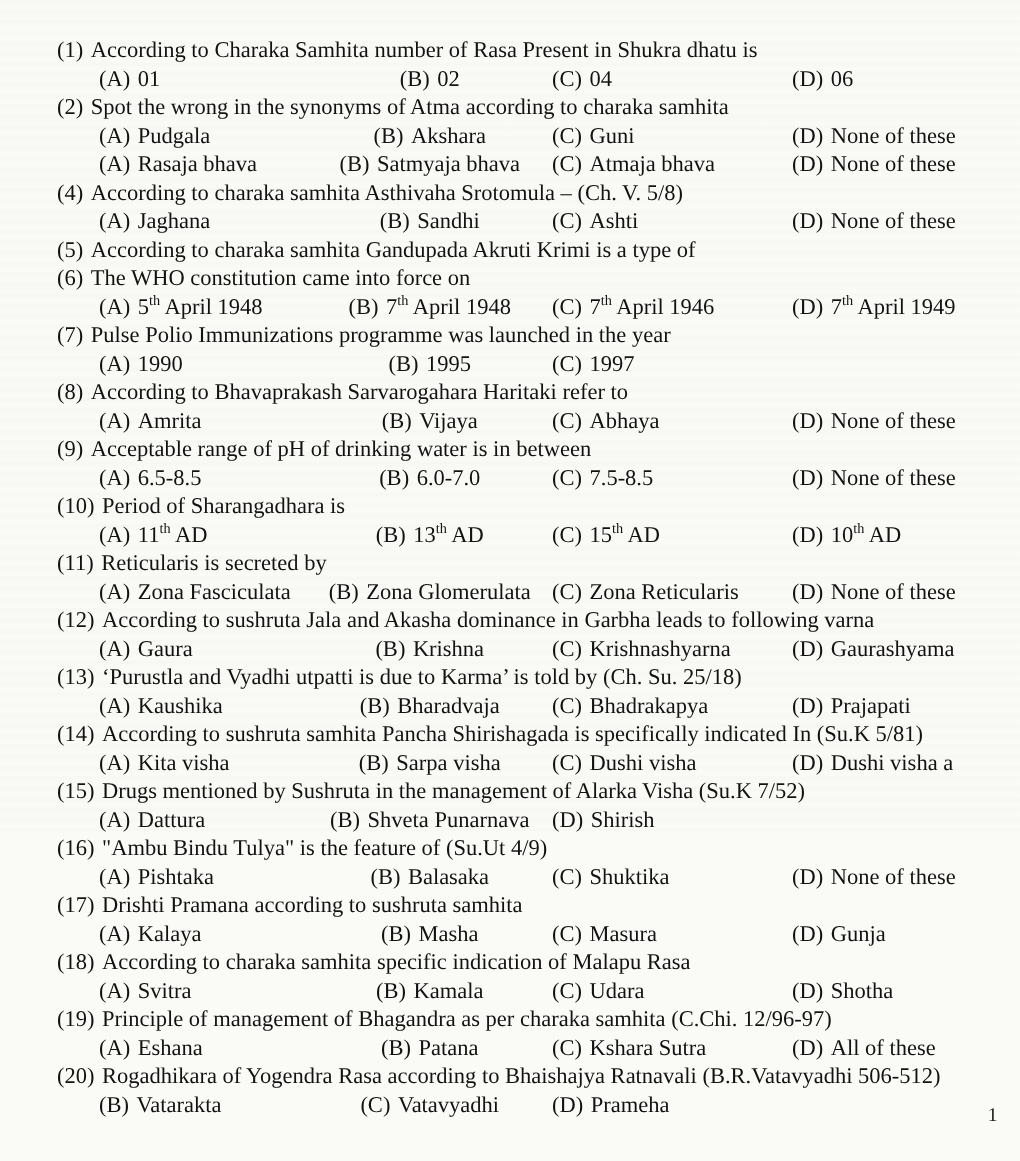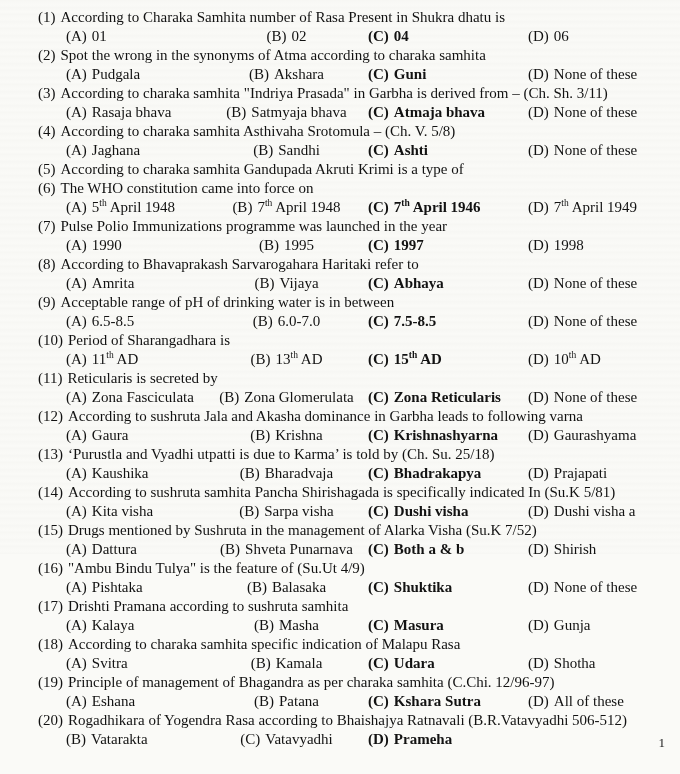--- a/index.html
+++ b/index.html
@@ -13,21 +13,21 @@
   body {
     font-family: "Liberation Serif", "DejaVu Serif", serif;
     color: #121212;
     font-size: 15px;
   }
   .page {
     position: relative;
     width: 680px;
     height: 554px;
     box-sizing: border-box;
-    padding-top: 8px;
+    padding-top: 25px;
     background:
       repeating-linear-gradient(0deg, rgba(180,180,175,0.05) 0px, rgba(255,255,255,0) 3px, rgba(200,200,195,0.05) 7px),
       #fafaf7;
   }
   .q-block { }
   .q-line {
     padding-left: 38px;
     line-height: 19px;
     height: 19px;
     white-space: nowrap;
@@ -41,21 +41,21 @@
     white-space: nowrap;
   }
   .opt-cell {
     flex: 0 0 auto;
     box-sizing: border-box;
     white-space: nowrap;
     overflow: visible;
   }
   .opt-cell:nth-child(1) { width: 139px; }
   .opt-cell:nth-child(2) { width: 163px; text-align: center; }
-  .opt-cell:nth-child(3) { width: 160px; font-weight: bold; }
+  .opt-cell:nth-child(3) { width: 160px; }
   .opt-cell:nth-child(4) { flex: 1 1 auto; }
   .opt-letter { margin-right: 5px; }
   sup {
     font-size: 9.5px;
     line-height: 0;
     vertical-align: super;
   }
   .page-number {
     position: absolute;
     top: 735px;
@@ -83,21 +83,20 @@
     <div class="q-line"><span class="q-num">(2)</span><span class="q-text sup-th">Spot the wrong in the synonyms of Atma according to charaka samhita</span></div>
     <div class="opt-row">
       <span class="opt-cell"><span class="opt-letter">(A)</span><span class="opt-text sup-th">Pudgala</span></span>
       <span class="opt-cell"><span class="opt-letter">(B)</span><span class="opt-text sup-th">Akshara</span></span>
       <span class="opt-cell"><span class="opt-letter">(C)</span><span class="opt-text sup-th">Guni</span></span>
       <span class="opt-cell"><span class="opt-letter">(D)</span><span class="opt-text sup-th">None of these</span></span>
     </div>
   </div>
 
   <div class="q-block">
-    <div class="q-line"><span class="q-num">(3)</span><span class="q-text sup-th">According to charaka samhita "Indriya Prasada" in Garbha is derived from – (Ch. Sh. 3/11)</span></div>
     <div class="opt-row">
       <span class="opt-cell"><span class="opt-letter">(A)</span><span class="opt-text sup-th">Rasaja bhava</span></span>
       <span class="opt-cell"><span class="opt-letter">(B)</span><span class="opt-text sup-th">Satmyaja bhava</span></span>
       <span class="opt-cell"><span class="opt-letter">(C)</span><span class="opt-text sup-th">Atmaja bhava</span></span>
       <span class="opt-cell"><span class="opt-letter">(D)</span><span class="opt-text sup-th">None of these</span></span>
     </div>
   </div>
 
   <div class="q-block">
     <div class="q-line"><span class="q-num">(4)</span><span class="q-text sup-th">According to charaka samhita Asthivaha Srotomula –  (Ch. V. 5/8)</span></div>
@@ -122,21 +121,20 @@
       <span class="opt-cell"><span class="opt-letter">(D)</span><span class="opt-text sup-th">7<sup>th</sup> April 1949</span></span>
     </div>
   </div>
 
   <div class="q-block">
     <div class="q-line"><span class="q-num">(7)</span><span class="q-text sup-th">Pulse Polio Immunizations programme was launched in the year</span></div>
     <div class="opt-row">
       <span class="opt-cell"><span class="opt-letter">(A)</span><span class="opt-text sup-th">1990</span></span>
       <span class="opt-cell"><span class="opt-letter">(B)</span><span class="opt-text sup-th">1995</span></span>
       <span class="opt-cell"><span class="opt-letter">(C)</span><span class="opt-text sup-th">1997</span></span>
-      <span class="opt-cell"><span class="opt-letter">(D)</span><span class="opt-text sup-th">1998</span></span>
     </div>
   </div>
 
   <div class="q-block">
     <div class="q-line"><span class="q-num">(8)</span><span class="q-text sup-th">According to Bhavaprakash Sarvarogahara Haritaki refer to</span></div>
     <div class="opt-row">
       <span class="opt-cell"><span class="opt-letter">(A)</span><span class="opt-text sup-th">Amrita</span></span>
       <span class="opt-cell"><span class="opt-letter">(B)</span><span class="opt-text sup-th">Vijaya</span></span>
       <span class="opt-cell"><span class="opt-letter">(C)</span><span class="opt-text sup-th">Abhaya</span></span>
       <span class="opt-cell"><span class="opt-letter">(D)</span><span class="opt-text sup-th">None of these</span></span>
@@ -201,21 +199,20 @@
       <span class="opt-cell"><span class="opt-letter">(C)</span><span class="opt-text sup-th">Dushi visha</span></span>
       <span class="opt-cell"><span class="opt-letter">(D)</span><span class="opt-text sup-th">Dushi visha a</span></span>
     </div>
   </div>
 
   <div class="q-block">
     <div class="q-line"><span class="q-num">(15)</span><span class="q-text sup-th">Drugs mentioned by Sushruta in the management of Alarka Visha (Su.K 7/52)</span></div>
     <div class="opt-row">
       <span class="opt-cell"><span class="opt-letter">(A)</span><span class="opt-text sup-th">Dattura</span></span>
       <span class="opt-cell"><span class="opt-letter">(B)</span><span class="opt-text sup-th">Shveta Punarnava</span></span>
-      <span class="opt-cell"><span class="opt-letter">(C)</span><span class="opt-text sup-th">Both a &amp; b</span></span>
       <span class="opt-cell"><span class="opt-letter">(D)</span><span class="opt-text sup-th">Shirish</span></span>
     </div>
   </div>
 
   <div class="q-block">
     <div class="q-line"><span class="q-num">(16)</span><span class="q-text sup-th">"Ambu Bindu Tulya" is the feature of (Su.Ut 4/9)</span></div>
     <div class="opt-row">
       <span class="opt-cell"><span class="opt-letter">(A)</span><span class="opt-text sup-th">Pishtaka</span></span>
       <span class="opt-cell"><span class="opt-letter">(B)</span><span class="opt-text sup-th">Balasaka</span></span>
       <span class="opt-cell"><span class="opt-letter">(C)</span><span class="opt-text sup-th">Shuktika</span></span>

